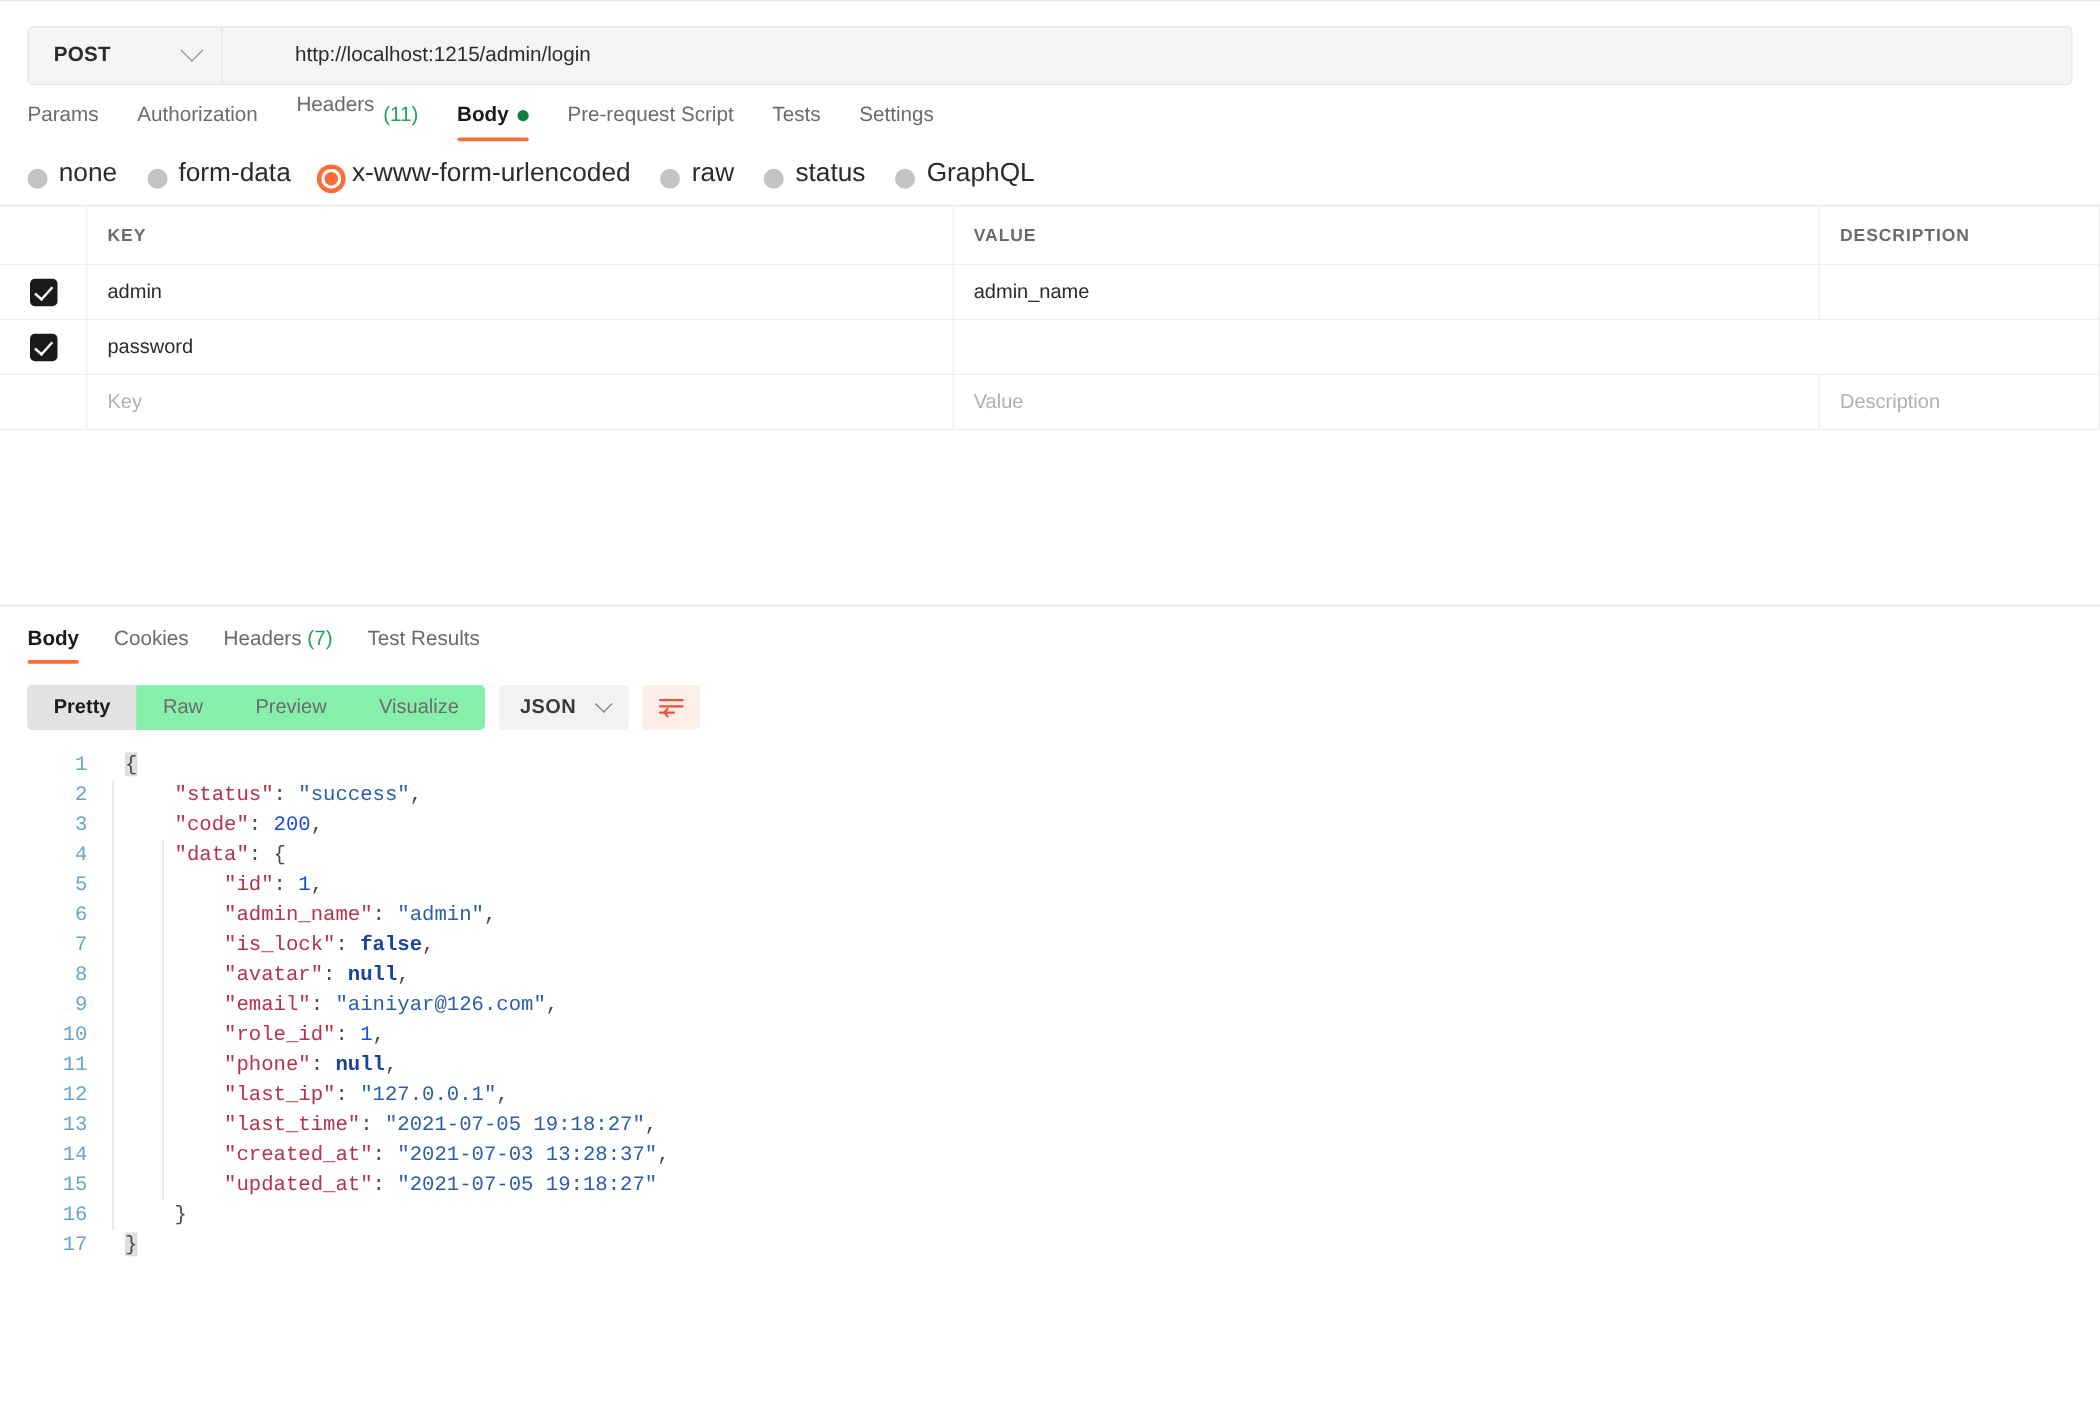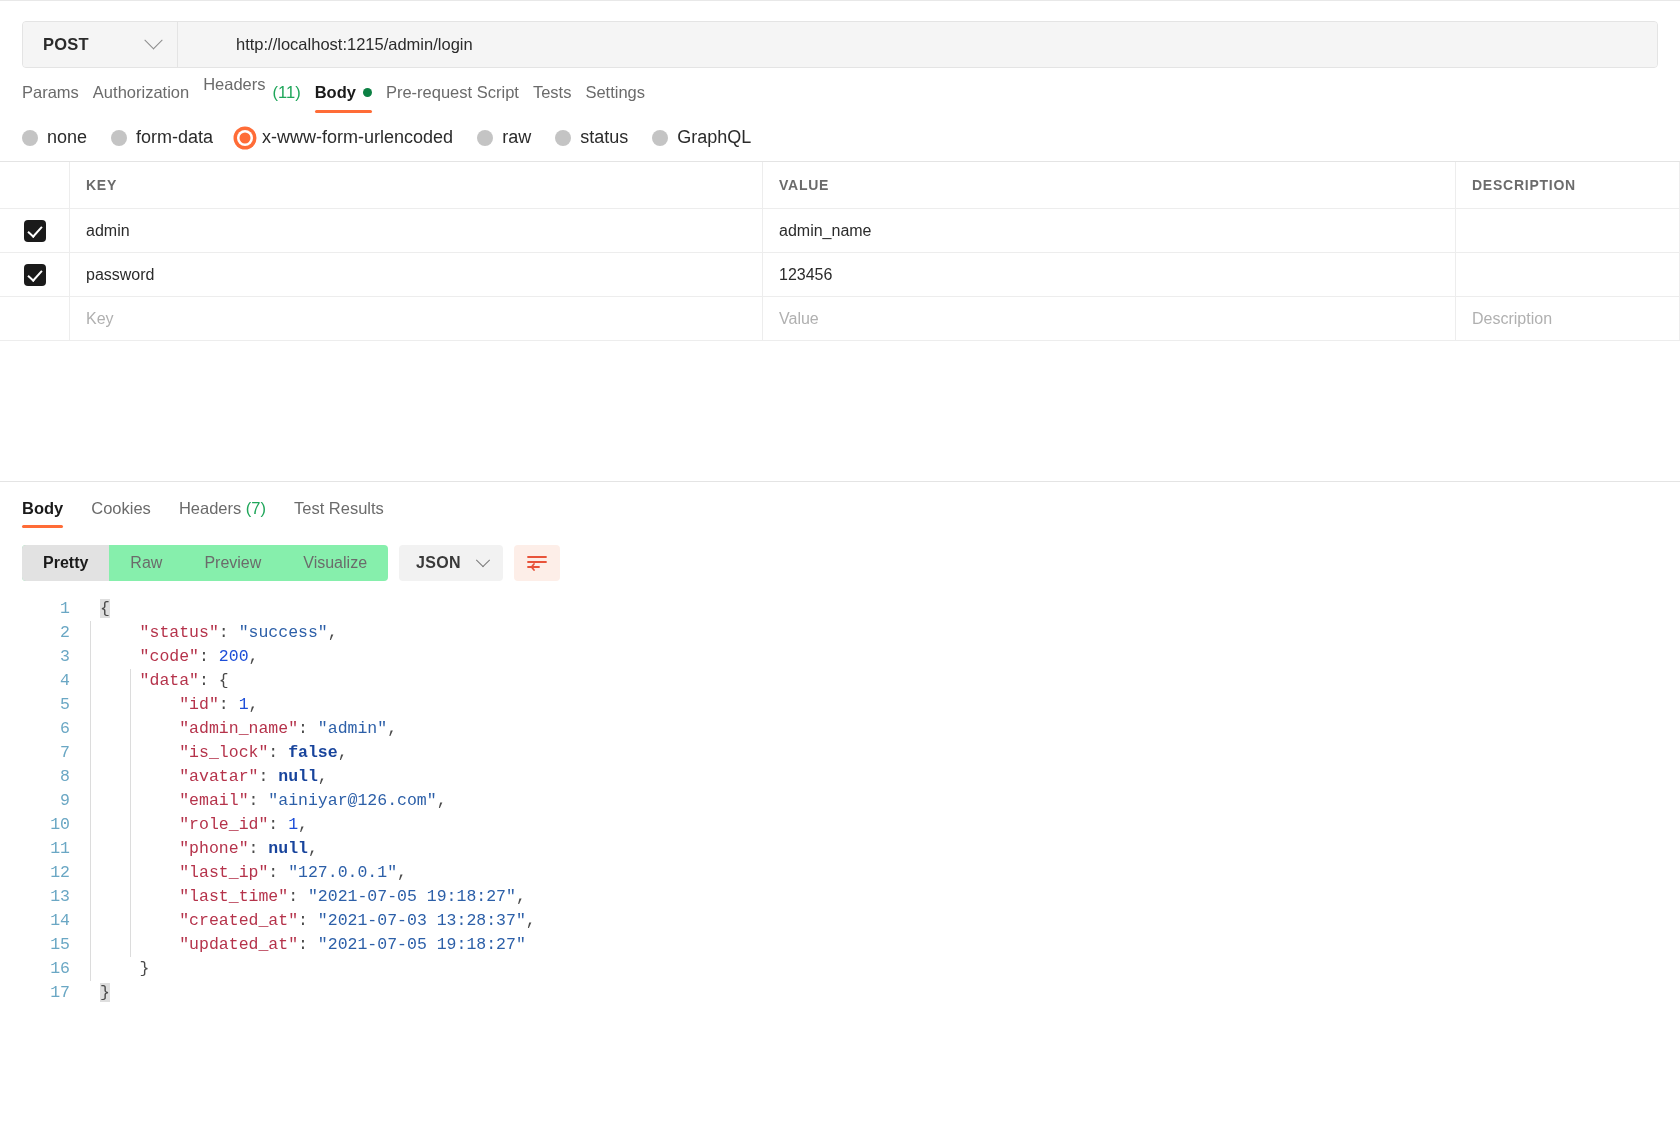--- a/index.html
+++ b/index.html
@@ -56,21 +56,21 @@
     font-size: 16.5px;
     color: #2b2b2b;
     background: #f5f5f5;
     cursor: text;
   }
 
   
   .req-tabs {
     display: flex;
     align-items: flex-end;
-    gap: 14px;
+    gap: 31px;
     padding: 20px 22px 0 22px;
     height: 45px;
   }
   .req-tab {
     position: relative;
     display: flex;
     align-items: center;
     gap: 7px;
     font-size: 16.5px;
     color: #6b6b6b;
@@ -97,23 +97,23 @@
 
   
   .radio-row {
     display: flex;
     align-items: center;
     gap: 24px;
     padding: 14px 22px 13px 22px;
   }
   .radio-item {
     display: flex;
-    align-items: center;
+    align-items: flex-end;
     gap: 9px;
-    font-size: 18px;
+    font-size: 21px;
     color: #2b2b2b;
     cursor: pointer;
     white-space: nowrap;
   }
   .radio-mark {
     width: 16px; height: 16px;
     border-radius: 50%;
     background: #c4c4c4;
     flex-shrink: 0;
     position: relative;
@@ -374,21 +374,20 @@
         </div>
         <div class="kv-cell kv-value">admin</div>
         <div class="kv-cell kv-key">admin_name</div>
         <div class="kv-cell kv-desc"></div>
       </div>
       <div class="kv-row">
         <div class="kv-cell kv-check-cell">
           <div class="checkbox"></div>
         </div>
         <div class="kv-cell kv-key">password</div>
-        <div class="kv-cell kv-value">123456</div>
         <div class="kv-cell kv-desc"></div>
       </div>
     </div>
   <div class="kv-row">
     <div class="kv-cell kv-check-cell"></div>
     <div class="kv-cell kv-key placeholder">Key</div>
     <div class="kv-cell kv-value placeholder">Value</div>
     <div class="kv-cell kv-desc placeholder">Description</div>
   </div>
   <div class="kv-filler"></div>

